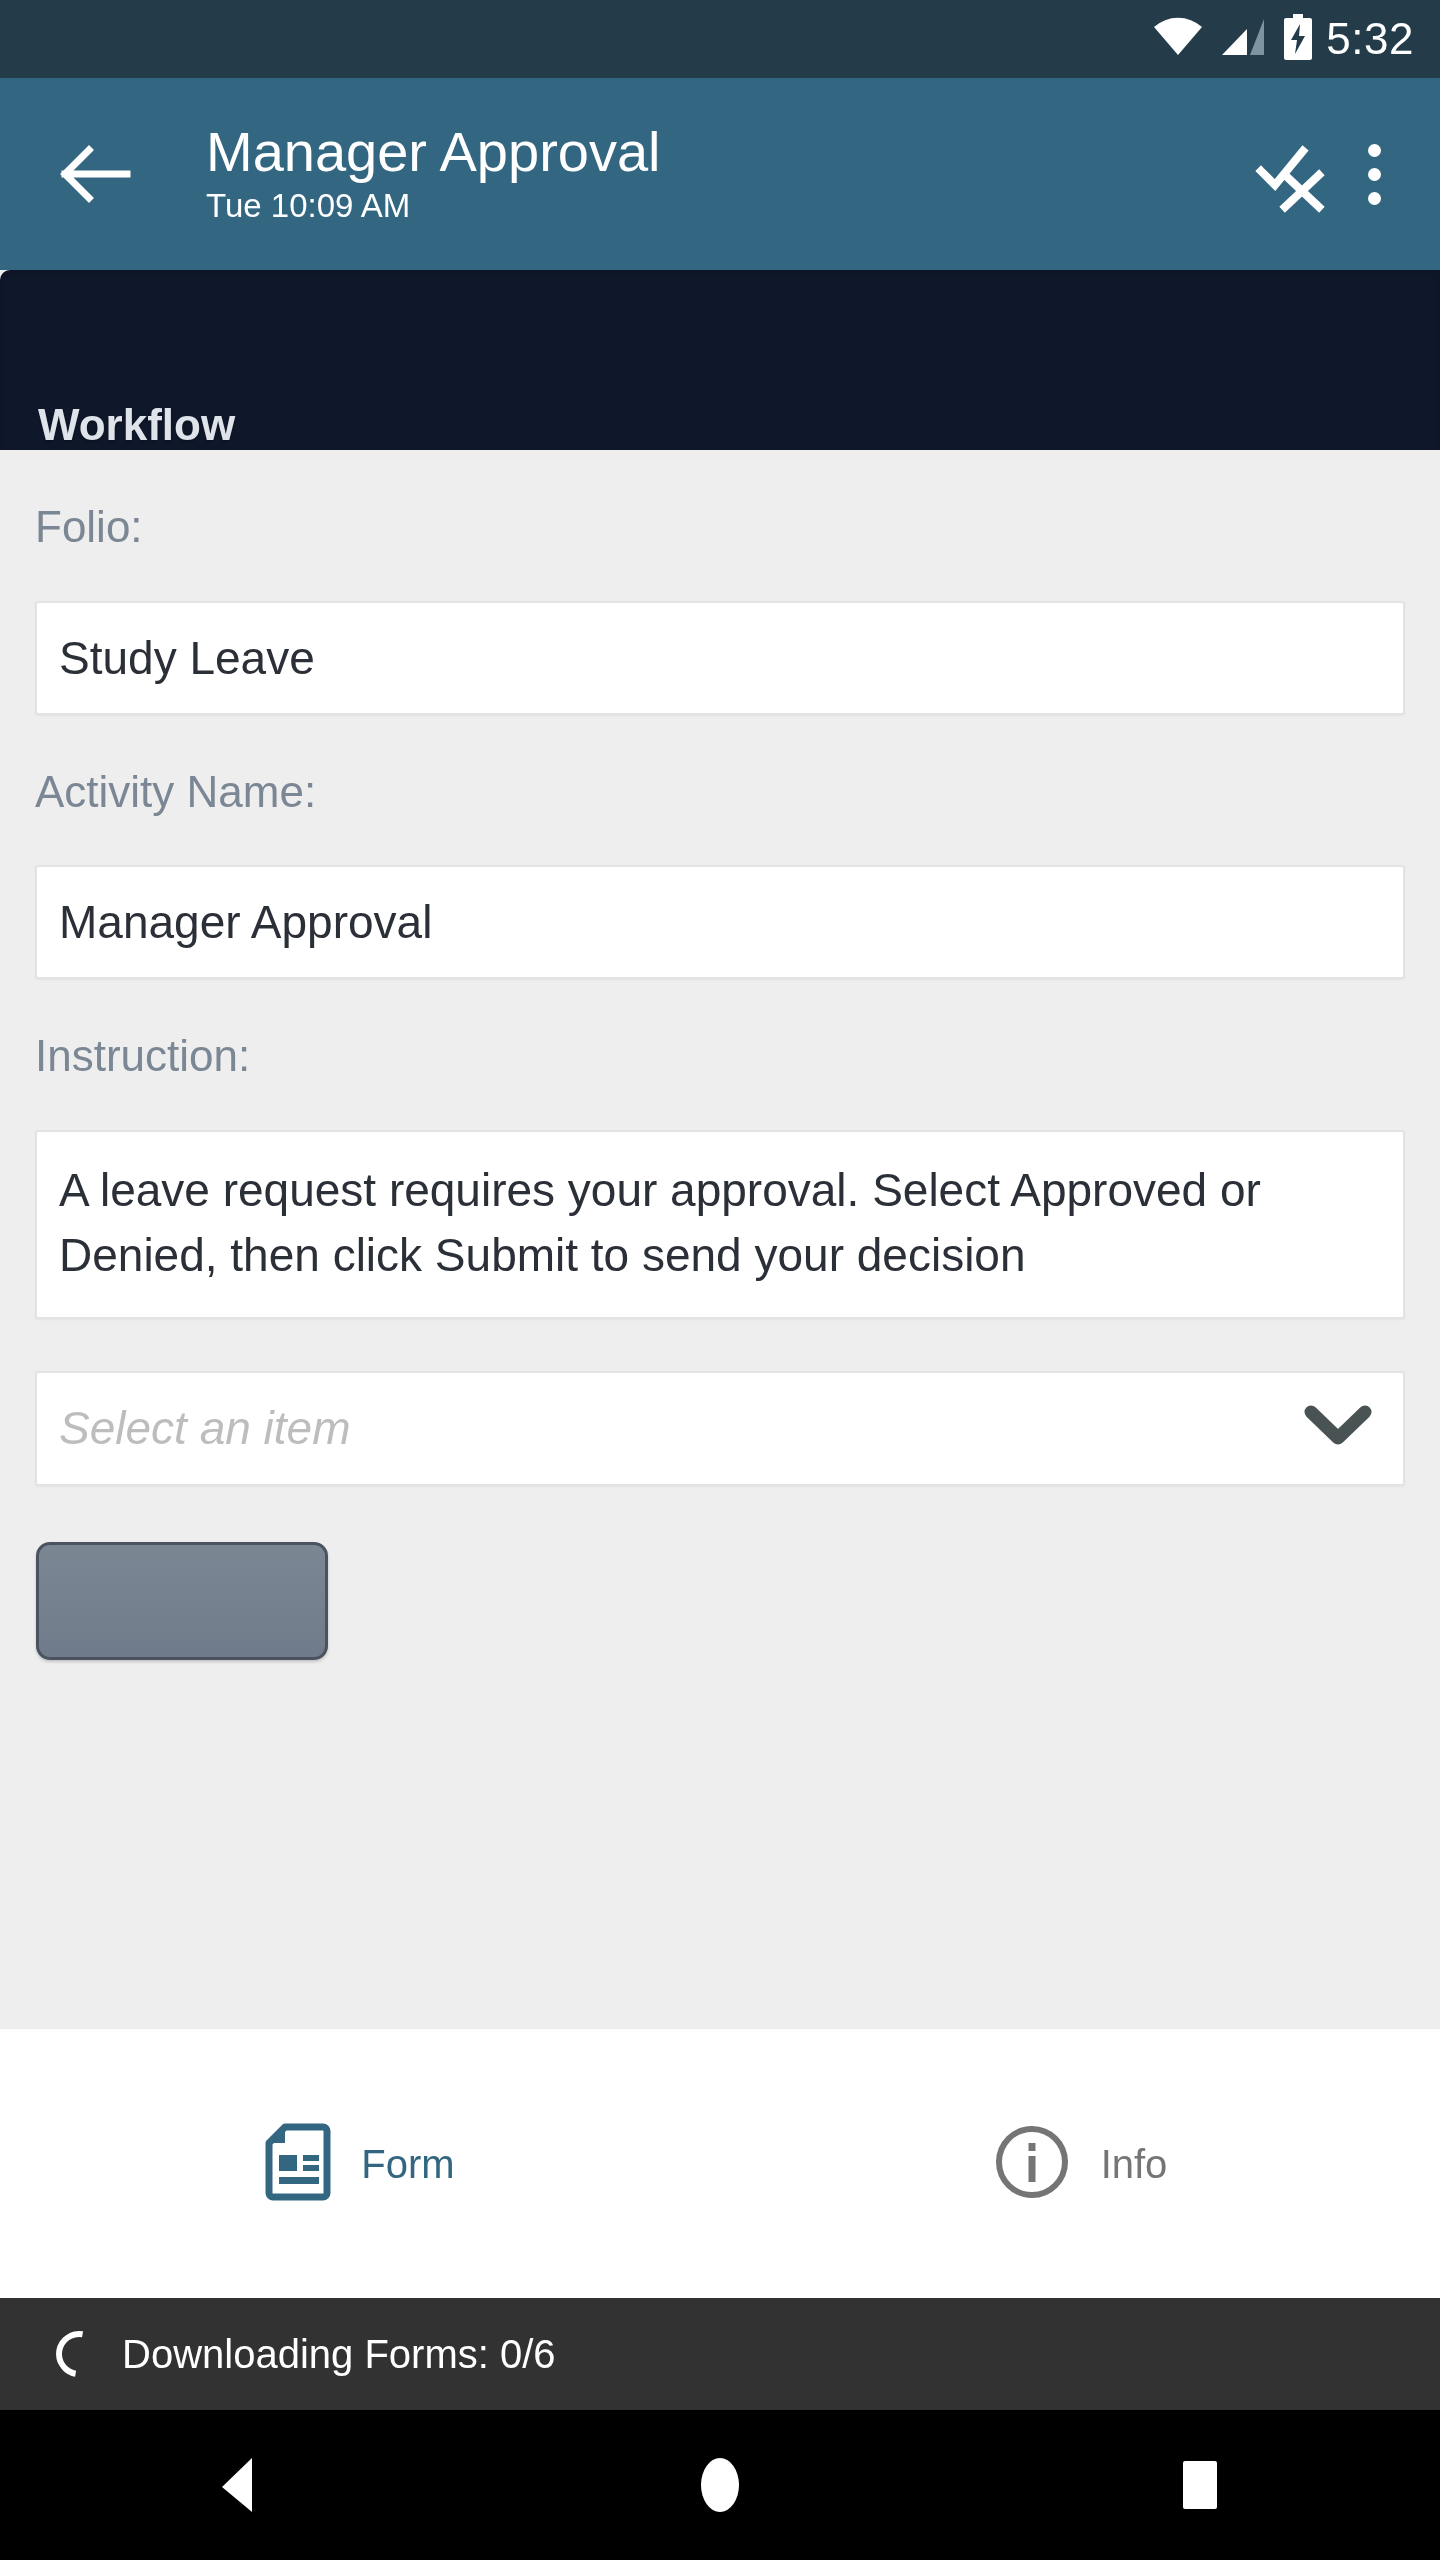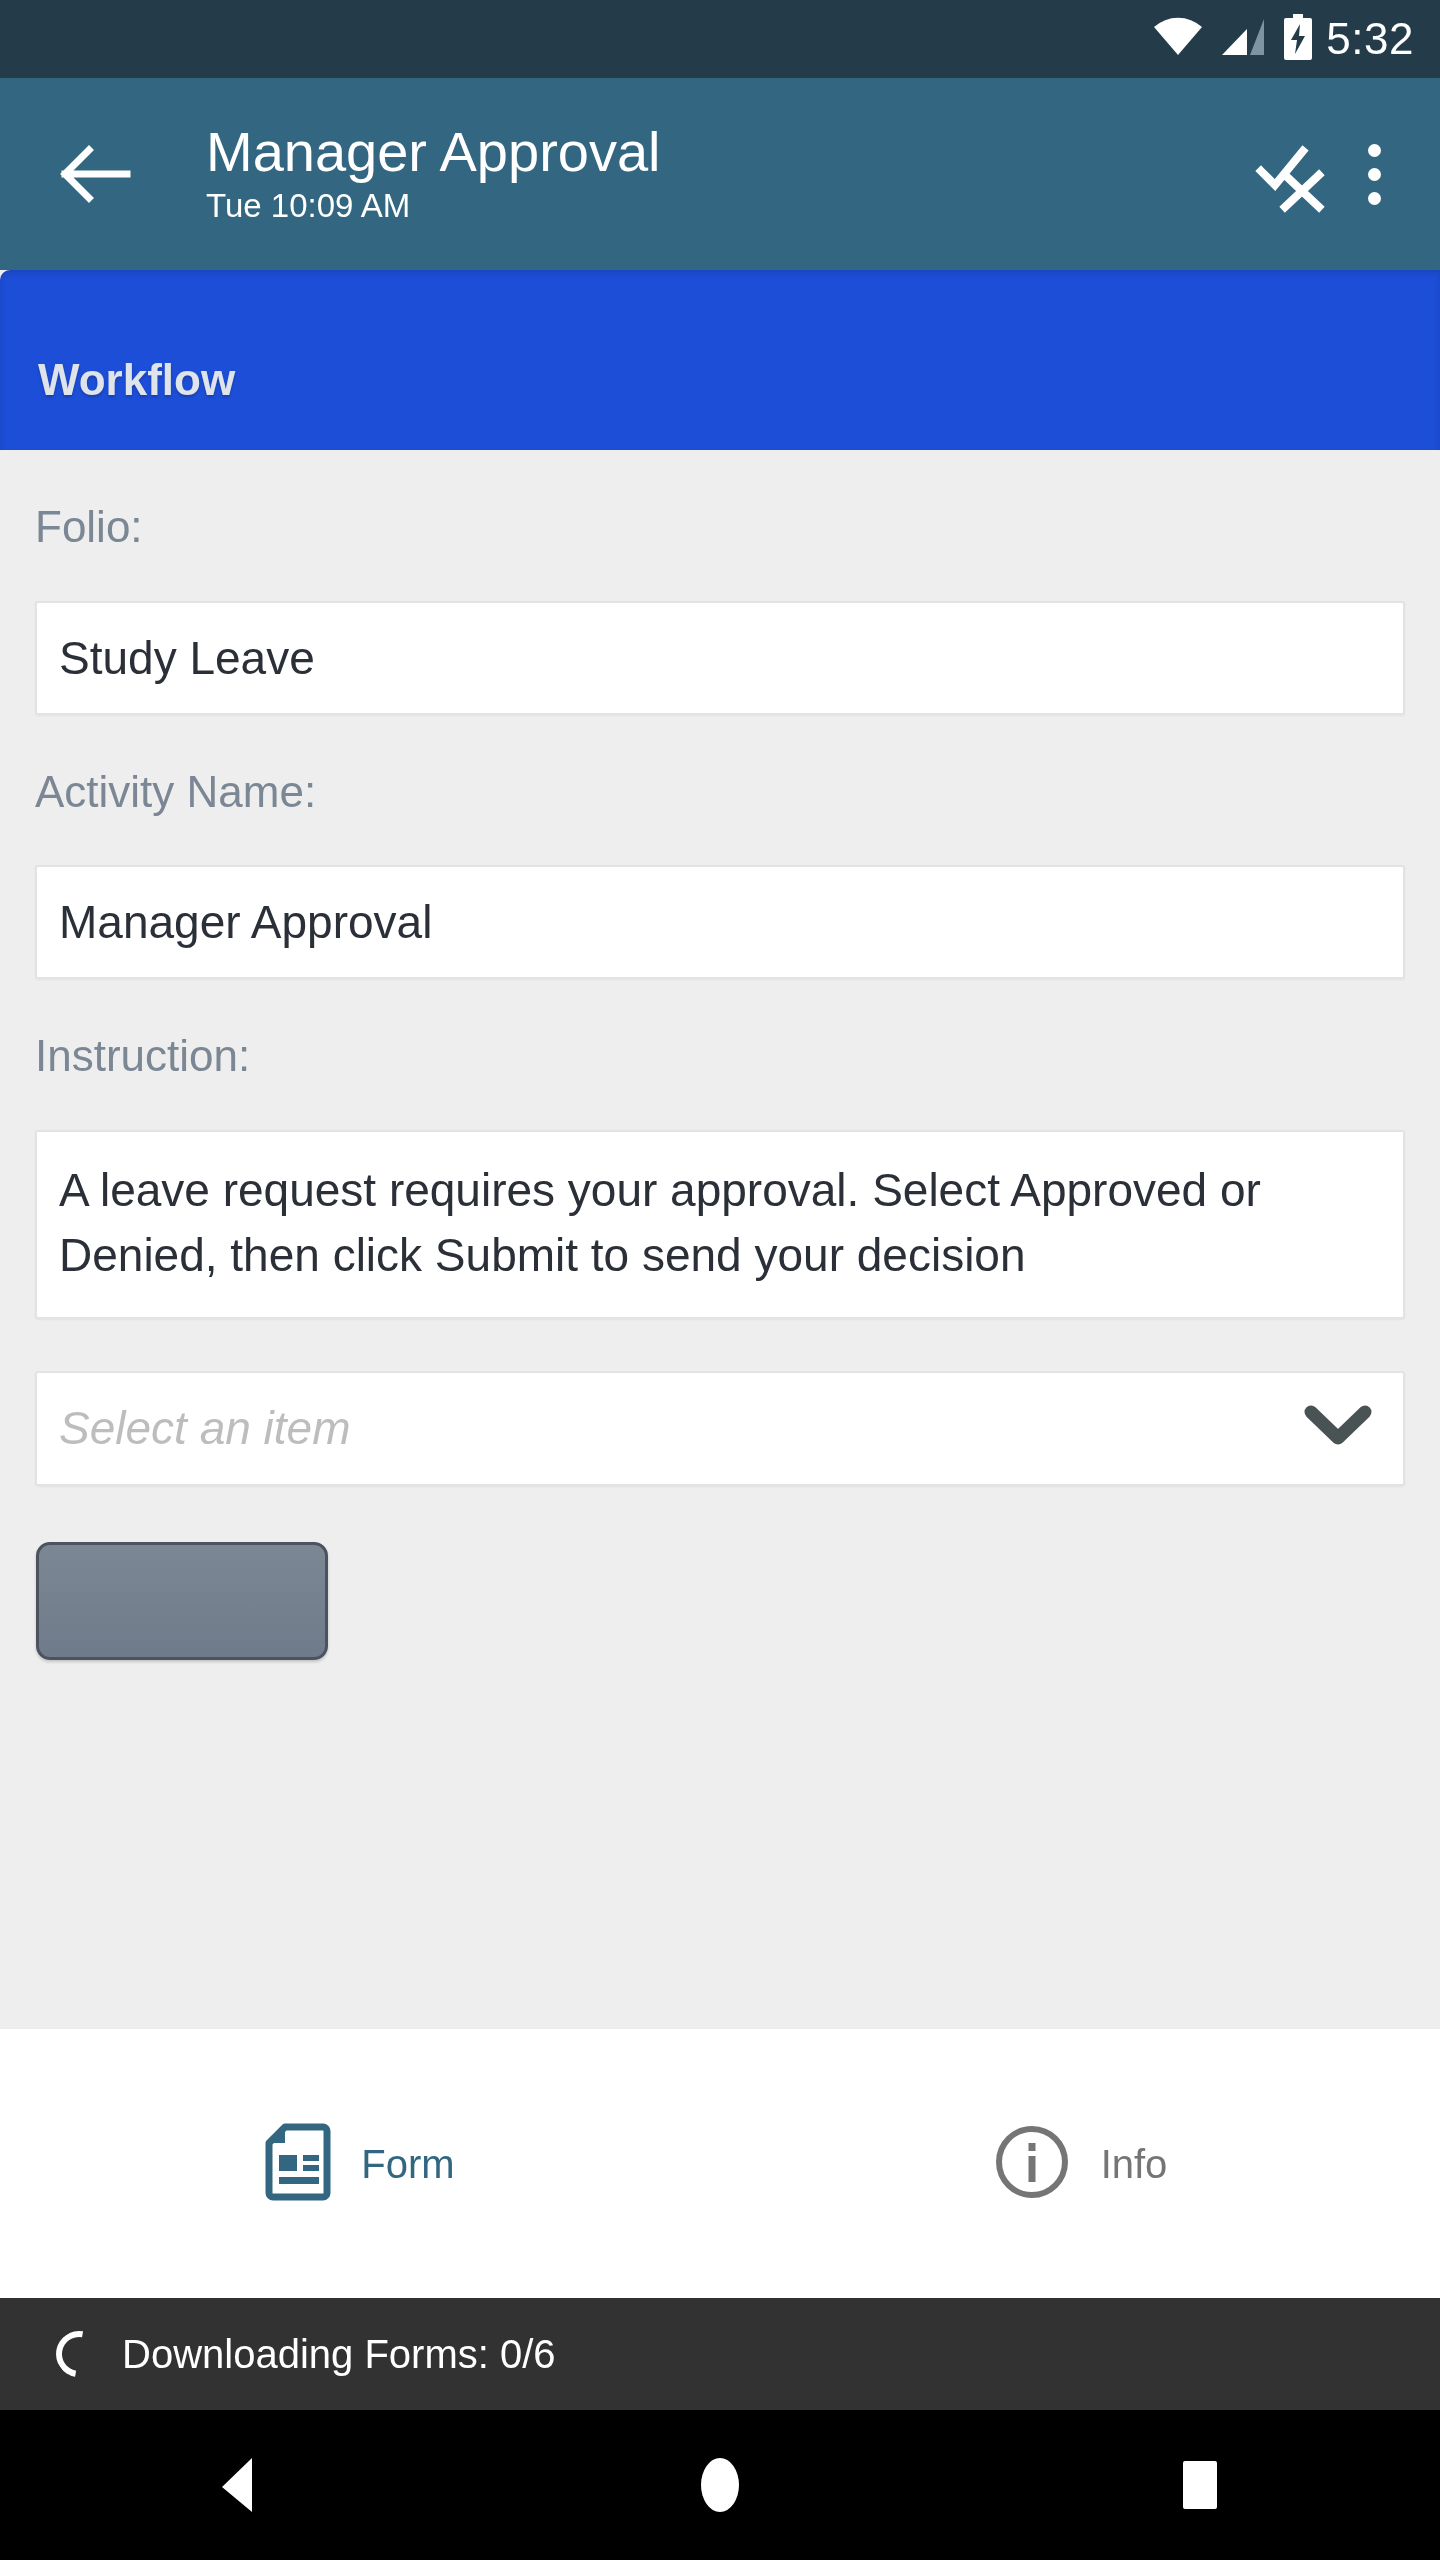--- a/index.html
+++ b/index.html
@@ -105,24 +105,24 @@
     display: block;
     width: 13px;
     height: 13px;
     border-radius: 50%;
     background: #ffffff;
   }
 
   
   .workflow-band {
     height: 180px;
-    background: #1d4ed8;
+    background: #0f172a;
     border-top-left-radius: 10px;
     display: flex;
-    align-items: center;
+    align-items: flex-end;
     padding: 40px 0 0 38px;
     flex: 0 0 auto;
     box-shadow: inset 0 3px 6px rgba(0,0,0,0.12);
   }
   .workflow-label {
     color: #dfe4ea;
     font-size: 44px;
     font-weight: bold;
     text-shadow: 0 2px 3px rgba(0,0,0,0.22);
   }

